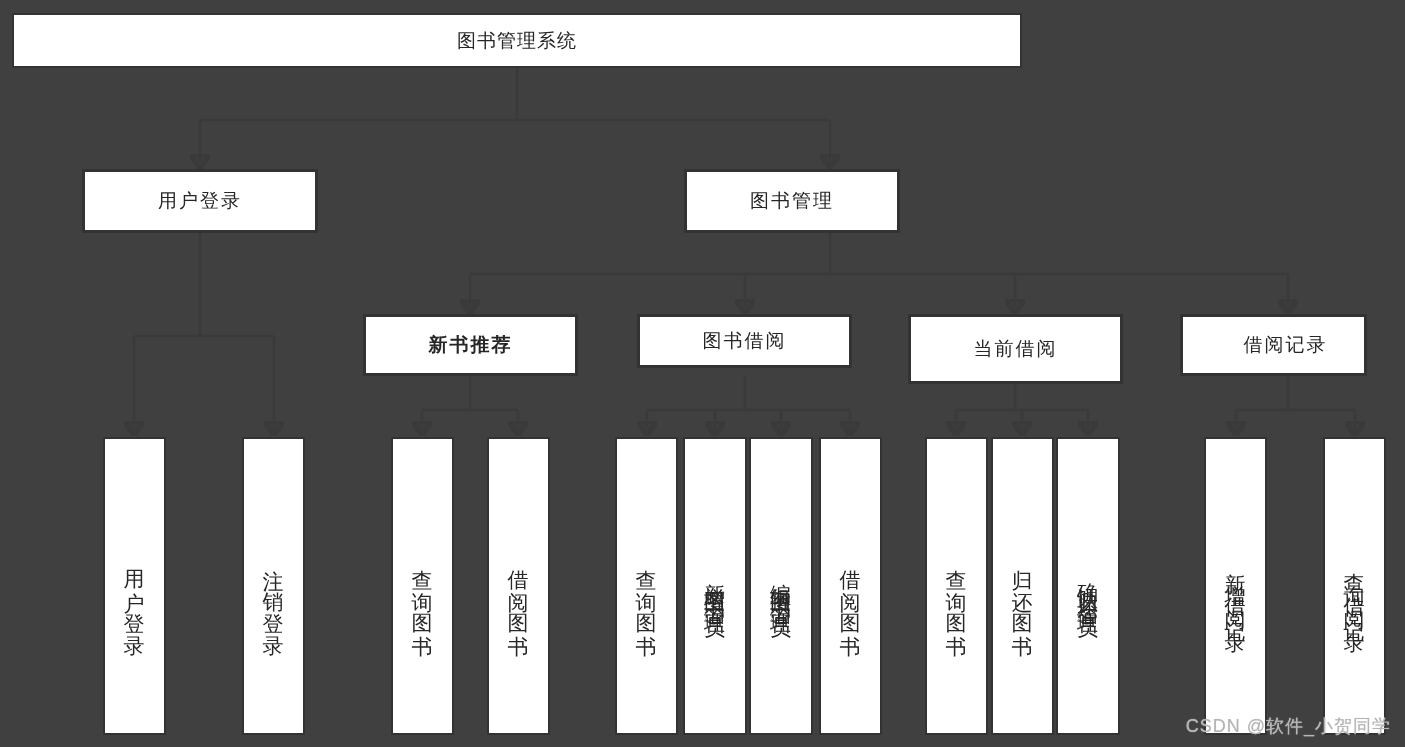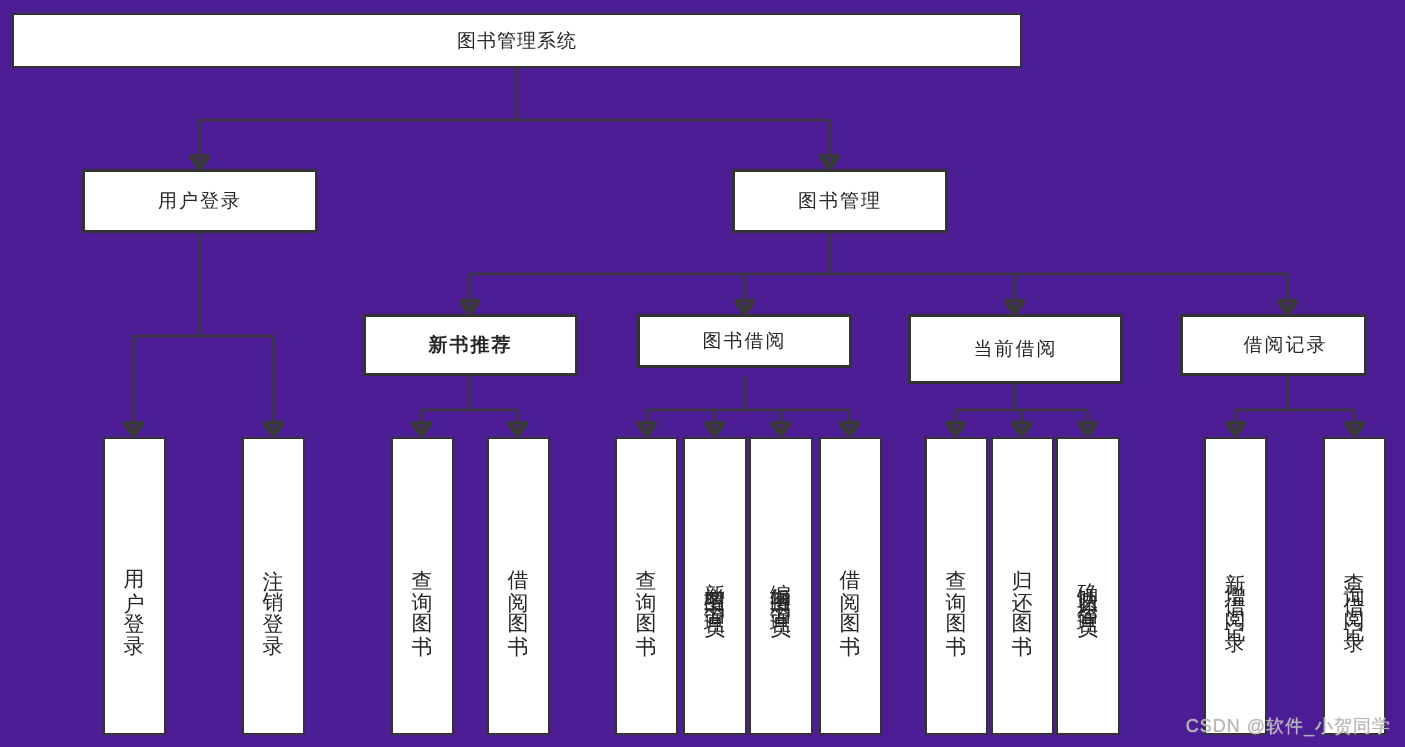--- a/index.html
+++ b/index.html
@@ -5,21 +5,21 @@
   html, body {
     margin: 0;
     padding: 0;
     background: #ffffff;
     font-family: "Liberation Sans", "DejaVu Sans", sans-serif;
   }
   .canvas {
     position: relative;
     width: 1405px;
     height: 747px;
-    background: #4c1d95;
+    background: #404040;
     overflow: hidden;
   }
   svg.connectors {
     position: absolute;
     left: 0; top: 0;
     width: 1405px;
     height: 747px;
     z-index: 1;
   }
   svg.connectors path {
@@ -125,21 +125,21 @@
     <path d="M1355 410 V428" marker-end="url(#arrow)"></path>
   </svg>
 
   <div class="node title-box" style="left:12px; top:13px; width:1010px; height:55px;">
     <span>图书管理系统</span>
   </div>
 
   <div class="node h-box" style="left:82px; top:169px; width:236px; height:64px;">
     <span>用户登录</span>
   </div>
-  <div class="node h-box" style="left:732px; top:169px; width:216px; height:64px;">
+  <div class="node h-box" style="left:684px; top:169px; width:216px; height:64px;">
     <span>图书管理</span>
   </div>
 
   <div class="node h-box" style="left:363px; top:314px; width:215px; height:62px;font-weight:bold;">
     <span>新书推荐</span>
   </div>
   <div class="node h-box" style="left:637px; top:314px; width:215px; height:54px;">
     <span>图书借阅</span>
   </div>
   <div class="node h-box" style="left:908px; top:314px; width:215px; height:70px;">

